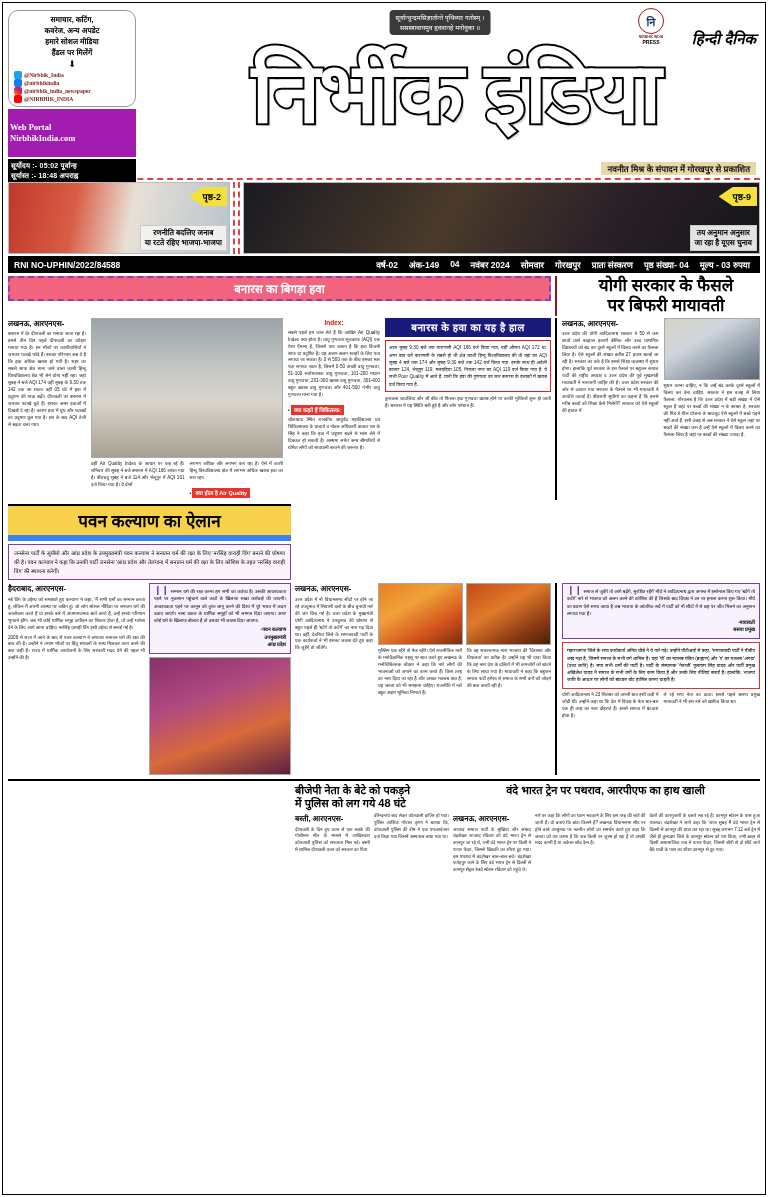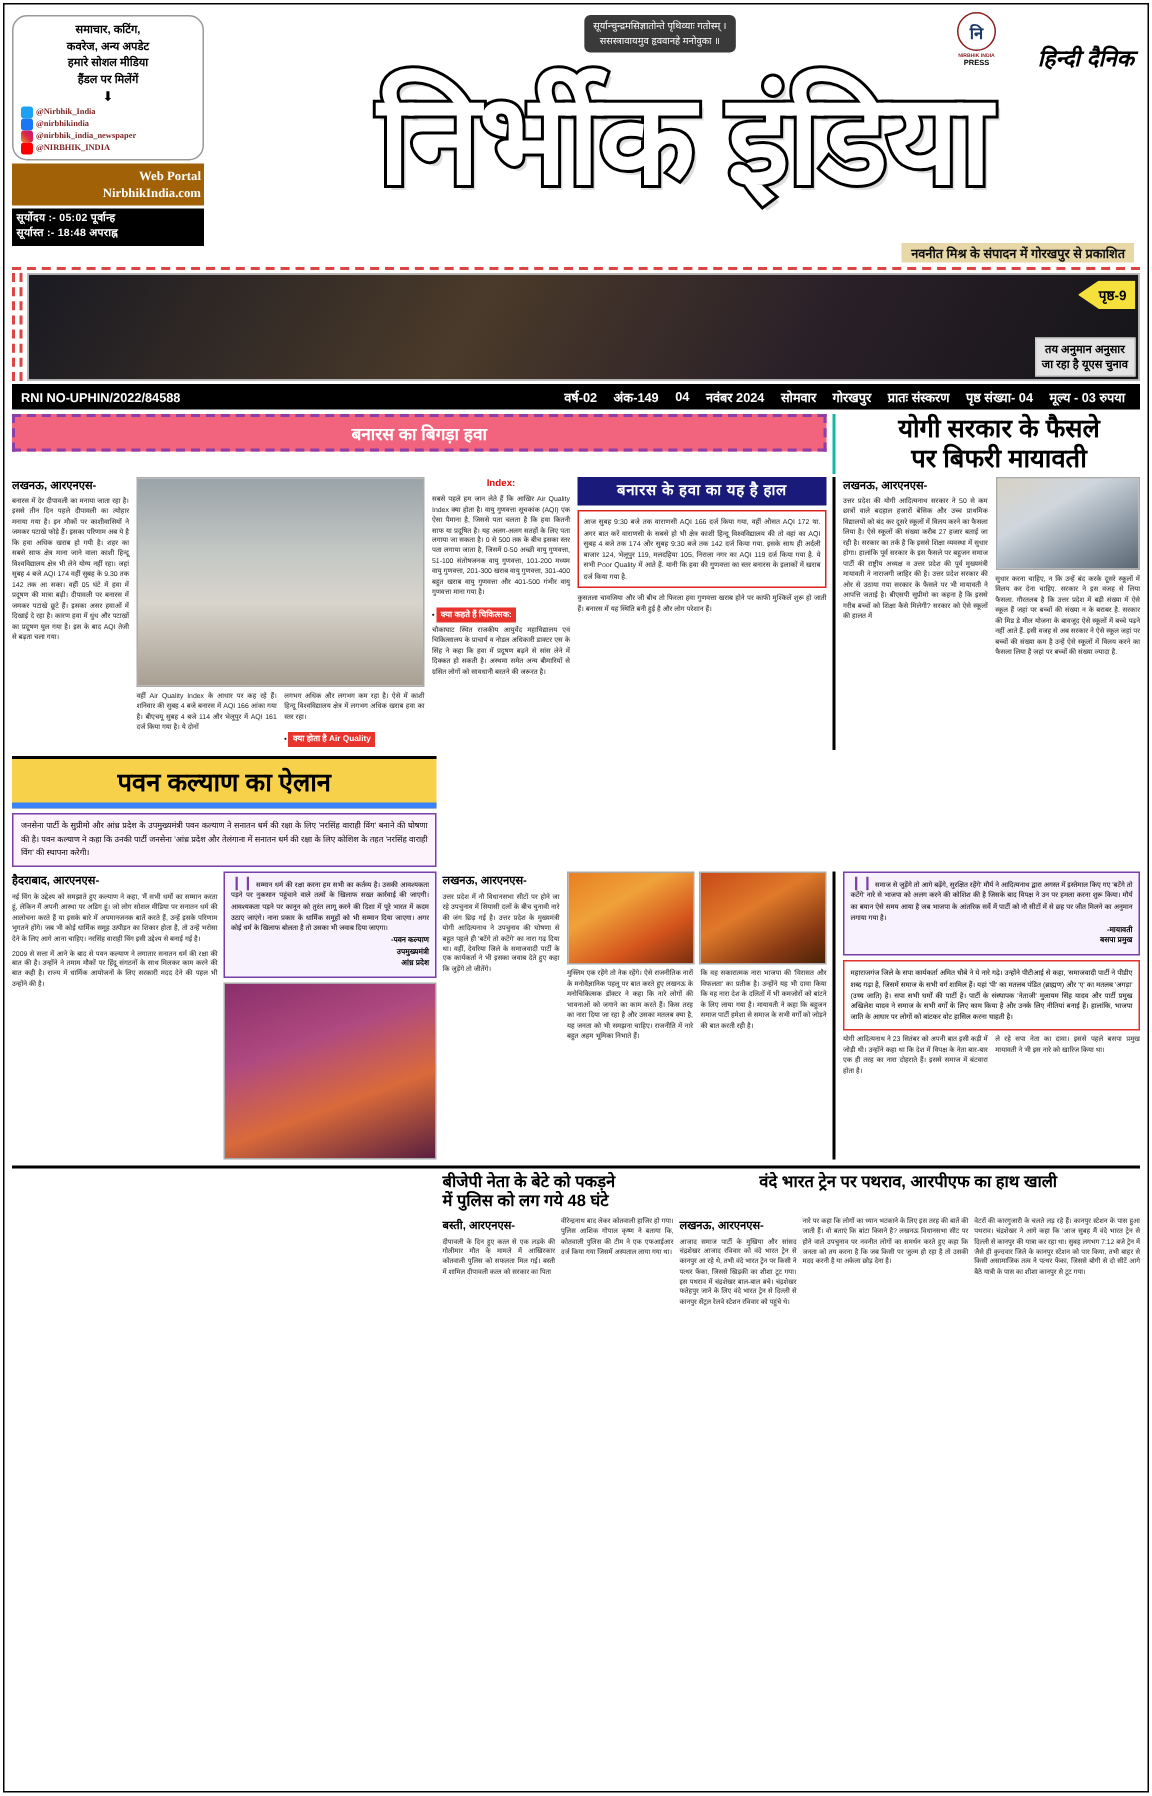--- a/index.html
+++ b/index.html
@@ -22,21 +22,21 @@
   .social-box .line { font-size: 7.5px; font-weight: bold; color: #000; line-height: 1.45; }
   .arrow-down { font-size: 9px; line-height: 1; margin: 1px 0 2px; }
   .soc-row { display: flex; align-items: center; gap: 2px; justify-content: flex-start; padding-left: 2px; }
   .soc-ic { width: 8px; height: 8px; border-radius: 2px; flex: 0 0 auto; display:inline-block; }
   .soc-tw { background: #1da1f2; }
   .soc-fb { background: #1877f2; }
   .soc-ig { background: linear-gradient(45deg,#f09433,#dc2743,#bc1888); }
   .soc-yt { background: #ff0000; }
   .soc-txt { font-size: 5.6px; color: #7a1f1f; font-weight: bold; font-family: "Liberation Serif", serif; white-space: nowrap; }
   .webportal {
-    background: #a16207; color: #fff; text-align: right; padding: 3px 2px;
+    background: #a21caf; color: #fff; text-align: left; padding: 13px 2px;
     font-family: "Liberation Serif", serif; font-weight: bold; font-size: 8.5px; line-height: 1.3;
   }
   .suntime { background: #000; color: #fff; font-size: 7px; font-weight: bold; padding: 2px 3px; letter-spacing: .2px; }
   .suntime div { line-height: 1.5; }
 
   .mast-center { flex: 1; position: relative; display: flex; align-items: center; justify-content: center; }
   .paper-title {
     font-size: 84px; font-weight: bold; line-height: .95; color: #fff;
     -webkit-text-stroke: 4px #000;
     paint-order: stroke fill;
@@ -106,21 +106,21 @@
   .headrow { display: flex; gap: 4px; margin-top: 3px; }
   .head-left { flex: 1; }
   .kicker {
     background: #f2647e; color: #fff; text-align: center; font-size: 11.5px; font-weight: bold;
     padding: 3px; border: 2px dashed #8b3fa8;
   }
   .main-head {
     font-size: 16.5px; font-weight: bold; text-align: center; padding: 5px 0 2px;
     letter-spacing: -.2px; color: #000;
   }
-  .head-right { flex: 0 0 205px; border-left: 2px solid #14b8a6; padding-left: 15px; }
+  .head-right { flex: 0 0 205px; border-left: 2px solid #7f1d1d; padding-left: 15px; }
   .head-right .hr-title {
     font-size: 17px; font-weight: bold; line-height: 1.18; text-align: center; color: #000;
   }
 
   
   .bodygrid { display: flex; gap: 4px; margin-top: 2px; }
   .col-main { flex: 1; }
   .col-right { flex: 0 0 205px; border-left: 2px solid #000; padding-left: 5px; }
 
   .artcols { display: flex; gap: 5px; }
@@ -143,21 +143,21 @@
     font-size: 10px; padding: 2px; margin-bottom: 3px; letter-spacing: .5px;
   }
   .aqi-body { font-size: 4.7px; line-height: 1.55; text-align: justify; }
 
   
   .midband { display: flex; gap: 4px; margin-top: 4px; }
   .mb-left { flex: 0 0 283px; }
   .mb-right { flex: 1; }
   .banner-yellow {
     background: #f7d14a; color: #000; text-align: center; font-weight: bold;
-    font-size: 17px; padding: 3px; border-top: 2px solid #000; border-bottom: 4px solid #3b82f6;
+    font-size: 17px; padding: 3px; border-top: 2px solid #000; border-bottom: 6px solid #3b82f6;
   }
   .lead-box {
     border: 1.5px solid #7a3fa8; background: #fdf3fb; padding: 4px 5px;
     font-size: 5.4px; line-height: 1.6; text-align: justify; margin-top: 3px;
   }
   .banner-black {
     background: #111; color: #fff; text-align: center; font-weight: bold;
     font-size: 17px; padding: 3px 2px; letter-spacing: -.2px;
   }
   .subbanner-black {
@@ -263,20 +263,26 @@
       </div>
       <div class="paper-title">निर्भीक इंडिया</div>
       <div class="hindi-daily">हिन्दी दैनिक</div>
       <div class="editor-line">नवनीत मिश्र के संपादन में गोरखपुर से प्रकाशित</div>
     </div>
   </div>
 
   <div class="dash-div"></div>
 
   <div class="photostrip">
+    <div class="ps-cell ps-1">
+      <div class="ps-img img-modi"></div>
+      <div class="page-arrow">पृष्ठ-2</div>
+      <div class="cap-box" style="white-space:pre-line">रणनीति बदलिए जनाब
+या रटते रहिए भाजपा-भाजपा</div>
+    </div>
     <div class="sep-dash"></div>
     <div class="sep-dash"></div>
     <div class="ps-cell ps-3">
       <div class="ps-img img-kamala"></div>
       <div class="page-arrow">पृष्ठ-9</div>
       <div class="cap-box" style="white-space:pre-line">तय अनुमान अनुसार
 जा रहा है यूएस चुनाव</div>
     </div>
   </div>
 

